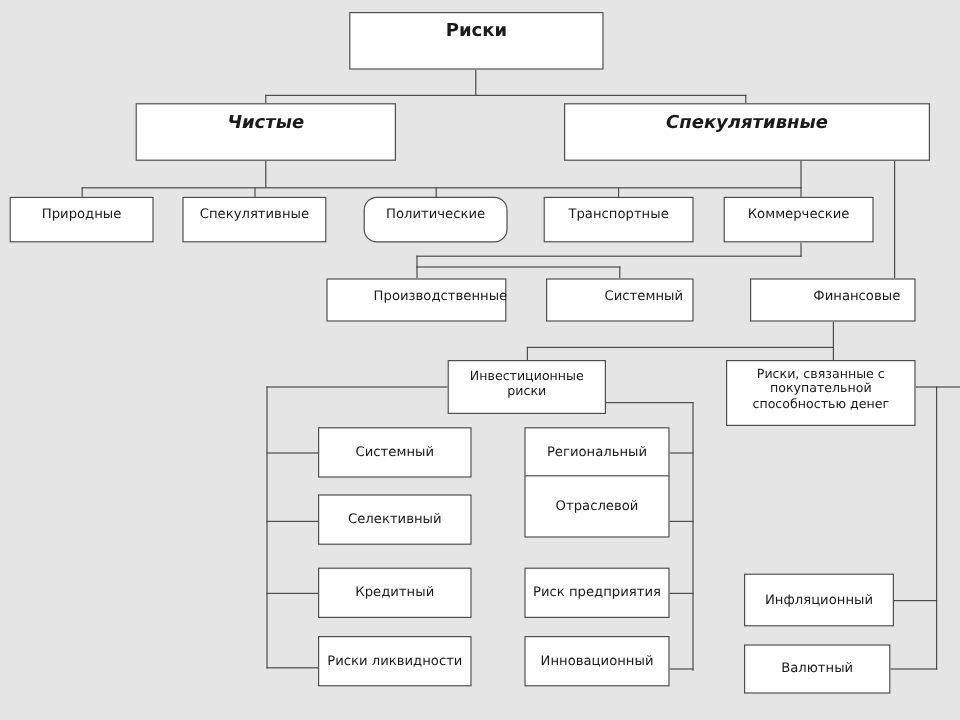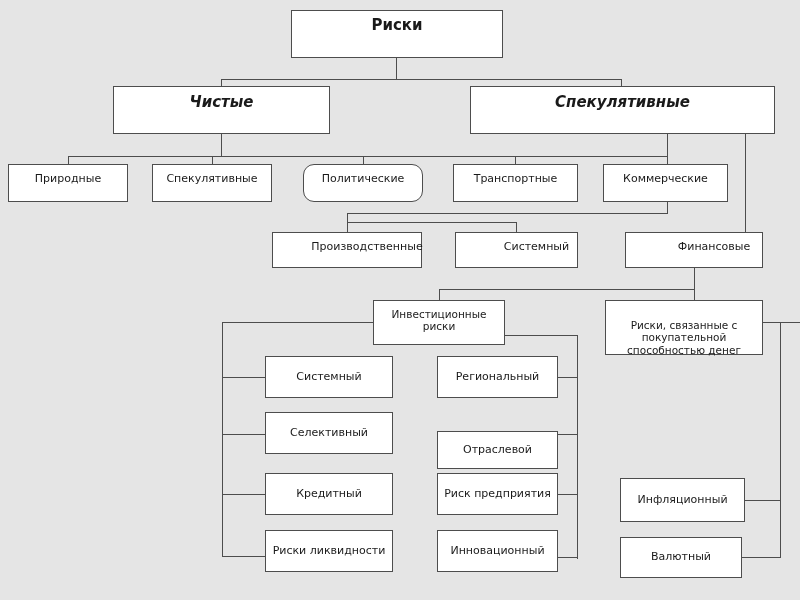--- a/index.html
+++ b/index.html
@@ -11,21 +11,21 @@
        background:#ffffff;display:flex;align-items:center;justify-content:center;
        text-align:center;line-height:1.18;z-index:3;}
   .box span{display:block;padding:0 3px;}
 
   
   .lvl0{font-size:15px;font-weight:bold;align-items:flex-start;padding-top:6px;}
   .lvl1{font-size:15px;font-weight:bold;font-style:italic;align-items:flex-start;padding-top:7px;}
   .lvl2{font-size:11px;align-items:flex-start;padding-top:8px;}
   .lvl3{font-size:11px;align-items:flex-start;padding-top:8px;padding-left:40px;}
   .inv{font-size:10.5px;align-items:flex-start;padding-top:7px;}
-  .money{font-size:10.5px;align-items:flex-start;padding-top:18px;}
+  .money{font-size:10.5px;align-items:flex-start;padding-top:5px;}
   .leaf{font-size:11px;}
 
   .ln{position:absolute;background:#4d4d4d;z-index:1;}
   .h{height:1.4px;}
   .v{width:1.4px;}
 </style>
 </head>
 <body>
 
 <div id="stage">
@@ -132,21 +132,21 @@
   <div class="box leaf" style="left:265px;top:473px;width:128px;height:42px;">
     <span>Кредитный</span>
   </div>
   <div class="box leaf" style="left:265px;top:530px;width:128px;height:42px;">
     <span>Риски ликвидности</span>
   </div>
 
   <div class="box leaf" style="left:437px;top:356px;width:121px;height:42px;">
     <span>Региональный</span>
   </div>
-  <div class="box leaf" style="left:437px;top:431px;width:121px;height:38px;">
+  <div class="box leaf" style="left:437px;top:396px;width:121px;height:52px;">
     <span>Отраслевой</span>
   </div>
   <div class="box leaf" style="left:437px;top:473px;width:121px;height:42px;">
     <span>Риск предприятия</span>
   </div>
   <div class="box leaf" style="left:437px;top:530px;width:121px;height:42px;">
     <span>Инновационный</span>
   </div>
 
   <div class="box leaf" style="left:620px;top:478px;width:125px;height:44px;">

